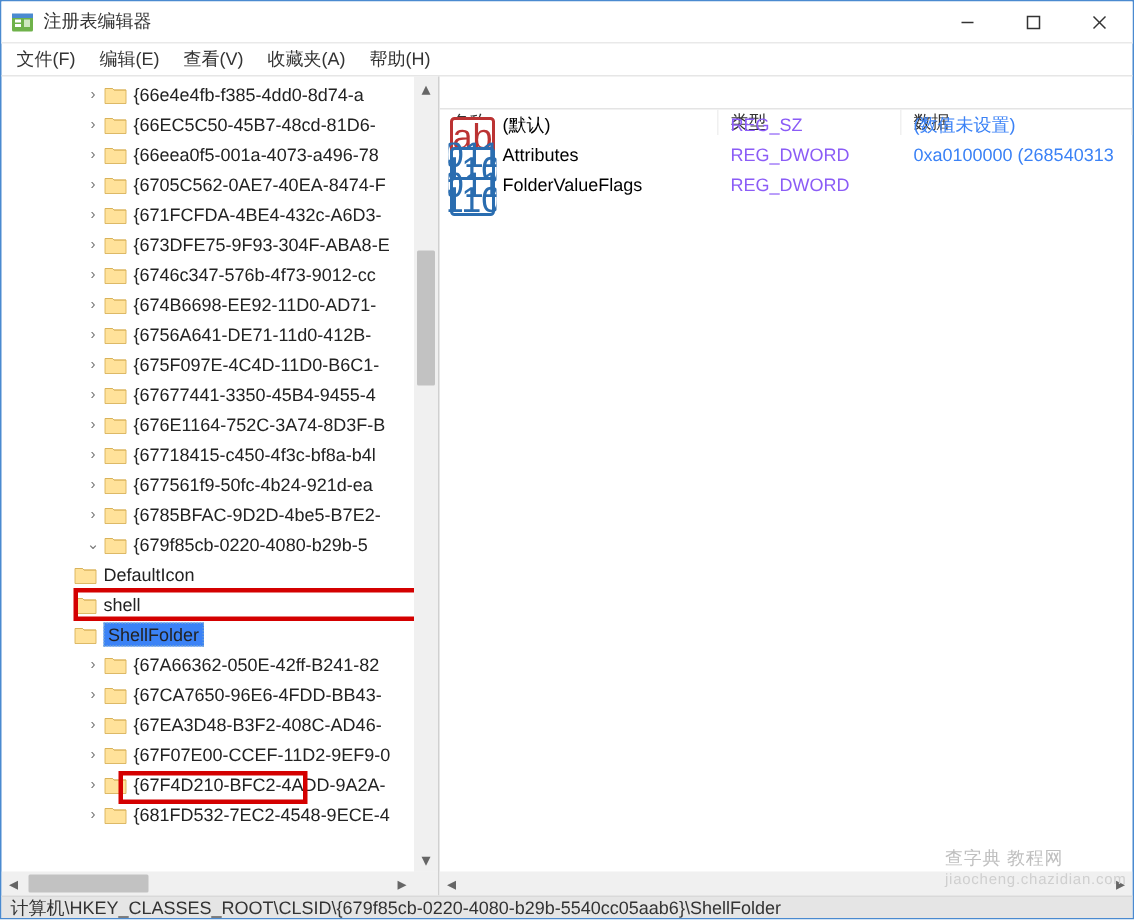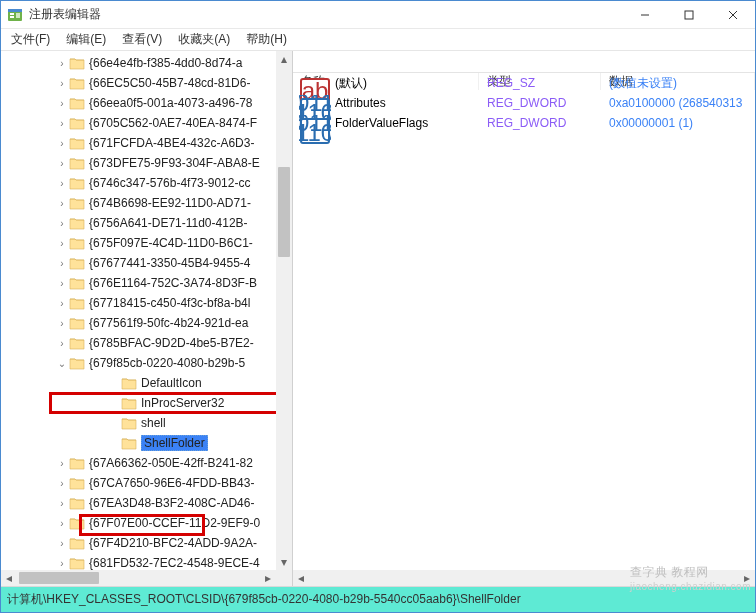--- a/index.html
+++ b/index.html
@@ -14,21 +14,21 @@
   .menu-item { padding: 2px 6px; color: #333; }
   .client { flex: 1; display: flex; min-height: 0; }
   .tree-pane { width: 292px; overflow: hidden; position: relative; border-right: 1px solid #d0d0d0; }
   .tree-scroll { position: absolute; inset: 0 16px 16px 0; overflow: hidden; }
   .tree { padding-top: 2px; }
   .tree-row { height: 20px; display: flex; align-items: center; white-space: nowrap; position: relative; }
   .expander { width: 14px; display: flex; align-items: center; justify-content: center; color: #7a7a7a; font-size: 10px; }
   .folder-icon { width: 16px; height: 14px; margin-right: 4px; }
   .label { color: #222; }
   .indent-0 { padding-left: 54px; }
-  .indent-1 { padding-left: 106px; }
+  .indent-1 { padding-left: 34px; }
   .sel .label { background: #3b82f6; border: 1px dotted #6aa0d8; padding: 0 2px; }
   .redbox { position: absolute; border: 3px solid #d40000; pointer-events: none; }
   .redbox.top { left: 48px; top: 341px; width: 236px; height: 22px; }
   .redbox.bot { left: 78px; top: 463px; width: 126px; height: 22px; }
   .vscroll { position: absolute; right: 0; top: 0; bottom: 16px; width: 16px; background: #f0f0f0; }
   .vscroll .arrow { height: 16px; display: flex; align-items: center; justify-content: center; color: #666; background: #f0f0f0; }
   .vscroll .track { position: absolute; top: 16px; bottom: 16px; left: 0; right: 0; background: #f0f0f0; }
   .vscroll .thumb { position: absolute; left: 2px; right: 2px; top: 100px; height: 90px; background: #c2c2c2; border-radius: 1px; }
   .vscroll .arrow.down { position: absolute; bottom: 0; left: 0; right: 0; }
   .hscroll { position: absolute; left: 0; right: 16px; bottom: 0; height: 16px; background: #f0f0f0; }
@@ -44,21 +44,21 @@
   .col.data { flex: 1; }
   .rows { }
   .r-row { display: flex; height: 20px; align-items: center; }
   .r-name { width: 186px; display: flex; align-items: center; padding-left: 6px; gap: 4px; }
   .r-type { width: 122px; padding-left: 8px; color: #8b5cf6; }
   .r-data { flex: 1; padding-left: 8px; color: #3b82f6; white-space: nowrap; overflow: hidden; }
   .val-icon { width: 32px; height: 16px; }
   .list-hscroll { position: absolute; left: 0; right: 0; bottom: 0; height: 16px; background: #f0f0f0; }
   .list-hscroll .arrow { width: 16px; height: 16px; display: inline-flex; align-items: center; justify-content: center; color: #666; float: left; }
   .list-hscroll .arrow.right { float: right; }
-  .statusbar { height: 26px; border-top: 1px solid #d9d9d9; display: flex; align-items: center; padding: 0 6px; color: #333; background: #5eead4; position: relative; }
+  .statusbar { height: 15px; border-top: 1px solid #d9d9d9; display: flex; align-items: center; padding: 0 6px; color: #333; background: #e5e5e5; position: relative; }
   .watermark { position: absolute; right: 4px; bottom: 20px; color: #bfbfbf; font-size: 14px; letter-spacing: 0.5px; pointer-events: none; }
   .watermark .sub { font-size: 10px; display: block; text-align: center; color: #cfcfcf; }
 </style>
 </head>
 <body>
 <div class="window">
 
   <div class="titlebar">
     <span class="app-icon">
       <svg viewBox="0 0 16 16">
@@ -238,28 +238,20 @@
                   <path d="M1 3h5l1 1h8" fill="none" stroke="#d9b25a" stroke-width="0.6"></path>
                 </svg></span>
               <span class="label">DefaultIcon</span>
             </div>
             <div class="tree-row indent-1">
               <span class="expander"></span>
               <span class="folder-icon"><svg viewBox="0 0 16 14">
                   <path d="M1 3h5l1 1h8v9H1z" fill="#ffe29a" stroke="#d9b25a" stroke-width="0.6"></path>
                   <path d="M1 3h5l1 1h8" fill="none" stroke="#d9b25a" stroke-width="0.6"></path>
                 </svg></span>
-              <span class="label">InProcServer32</span>
-            </div>
-            <div class="tree-row indent-1">
-              <span class="expander"></span>
-              <span class="folder-icon"><svg viewBox="0 0 16 14">
-                  <path d="M1 3h5l1 1h8v9H1z" fill="#ffe29a" stroke="#d9b25a" stroke-width="0.6"></path>
-                  <path d="M1 3h5l1 1h8" fill="none" stroke="#d9b25a" stroke-width="0.6"></path>
-                </svg></span>
               <span class="label">shell</span>
             </div>
             <div class="tree-row indent-1 sel">
               <span class="expander"></span>
               <span class="folder-icon"><svg viewBox="0 0 16 14">
                   <path d="M1 3h5l1 1h8v9H1z" fill="#ffe29a" stroke="#d9b25a" stroke-width="0.6"></path>
                   <path d="M1 3h5l1 1h8" fill="none" stroke="#d9b25a" stroke-width="0.6"></path>
                 </svg></span>
               <span class="label">ShellFolder</span>
             </div>
@@ -363,21 +355,20 @@
           <div class="r-row">
             <div class="r-name">
               <span class="val-icon"><svg viewBox="0 0 16 16">
                   <rect x="1" y="2" width="14" height="12" rx="1" fill="#fff" stroke="#2a6db0" stroke-width="1"></rect>
                   <text x="8" y="8" text-anchor="middle" font-size="5" fill="#2a6db0">011</text>
                   <text x="8" y="13" text-anchor="middle" font-size="5" fill="#2a6db0">110</text>
                 </svg></span>
               <span>FolderValueFlags</span>
             </div>
             <div class="r-type">REG_DWORD</div>
-            <div class="r-data">0x00000001 (1)</div>
           </div>
         </div>
       <div class="list-hscroll">
         <div class="arrow">◂</div>
         <div class="arrow right">▸</div>
       </div>
     </div>
 
   </div>
 

